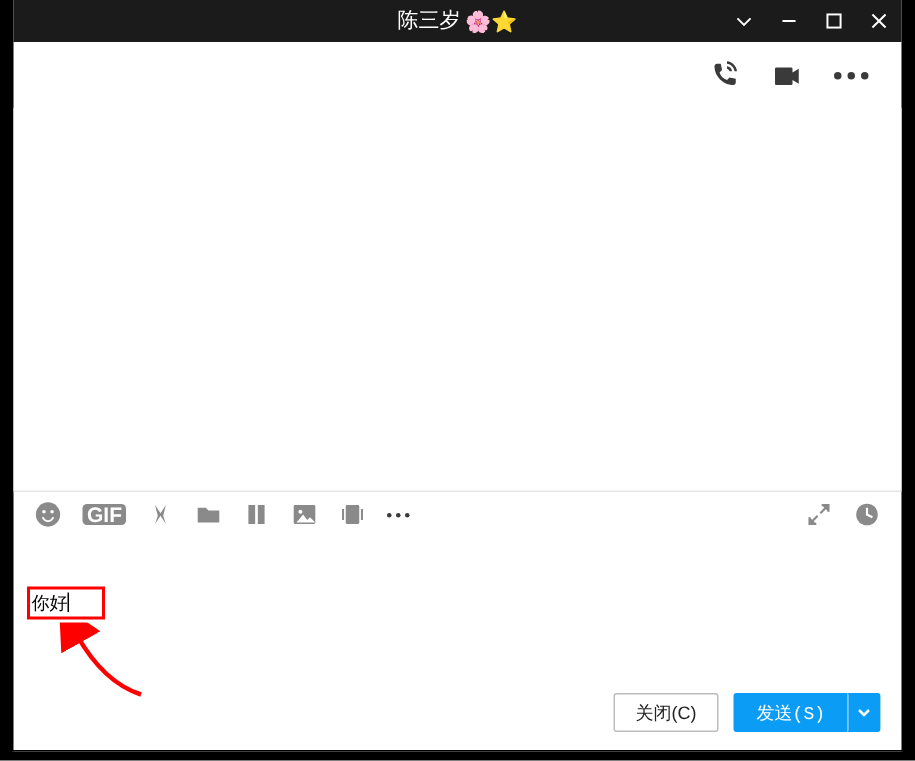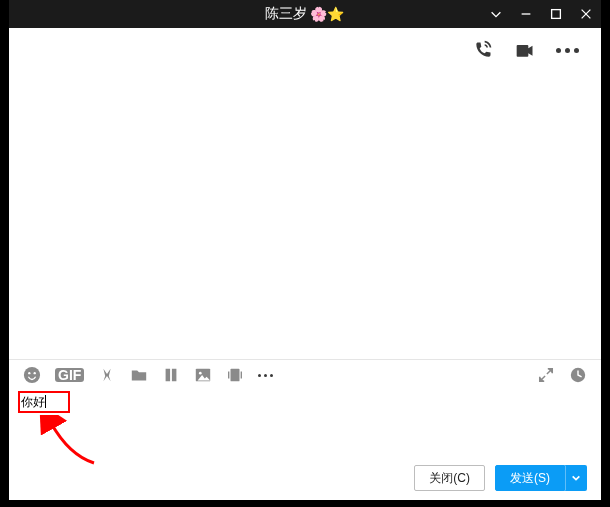--- a/index.html
+++ b/index.html
@@ -48,42 +48,42 @@
   .divider{height:1px;background:#e5e5e5;}
   .toolbar{
     height:30px;display:flex;align-items:center;gap:14px;
     padding:0 14px;color:#8a8a8a;
   }
   .toolbar .spacer{flex:1;}
   .tb-ico{cursor:pointer;display:inline-flex;align-items:center;justify-content:center;}
   .tb-ico svg{width:18px;height:18px;fill:#8a8a8a;}
   .gif-chip{font-size:14px;font-weight:700;color:#fff;background:#8a8a8a;border-radius:3px;padding:1px 3px;line-height:12px;}
   
-  .inputzone{height:72px;padding:4px 12px;position:relative;}
+  .inputzone{height:72px;padding:4px 12px;position:relative;margin-top:32px;}
   .typed{font-size:12px;color:#000;line-height:16px;position:relative;display:inline-block;}
   .typed::after{content:"";position:absolute;right:-1px;top:1px;width:1px;height:13px;background:#000;}
   .red-box{
     position:absolute;left:9px;top:1px;width:52px;height:22px;border:2px solid #f00;
     pointer-events:none;
   }
   
   .arrow{position:absolute;left:30px;top:25px;pointer-events:none;}
   
   .footer{
-    height:38px;display:flex;align-items:center;justify-content:flex-end;
+    height:38px;display:flex;justify-content:flex-end;
     gap:10px;padding:0 14px 6px 14px;
   }
   .btn{
     height:26px;border:1px solid #bdbdbd;background:#fff;color:#222;
     font-size:12px;padding:0 14px;cursor:pointer;border-radius:2px;
     display:inline-flex;align-items:center;justify-content:center;
   }
   .btn.primary{background:#0b9cf6;border-color:#0b9cf6;color:#fff;}
   .btn-split{display:flex;}
-  .btn-split .btn.primary{border-radius:2px 0 0 2px;}
+  .btn-split .btn.primary{border-radius:2px 0 0 2px;font-family:Liberation Mono, monospace;}
   .btn-split .caret{
     width:22px;height:26px;background:#0b9cf6;border:1px solid #0b9cf6;border-left:1px solid rgba(255,255,255,.35);
     border-radius:0 2px 2px 0;display:inline-flex;align-items:center;justify-content:center;cursor:pointer;
   }
   .btn-split svg{width:10px;height:10px;stroke:#fff;fill:none;stroke-width:2;}
 </style>
 </head>
 <body>
 
 <div class="side-deco left"></div>

